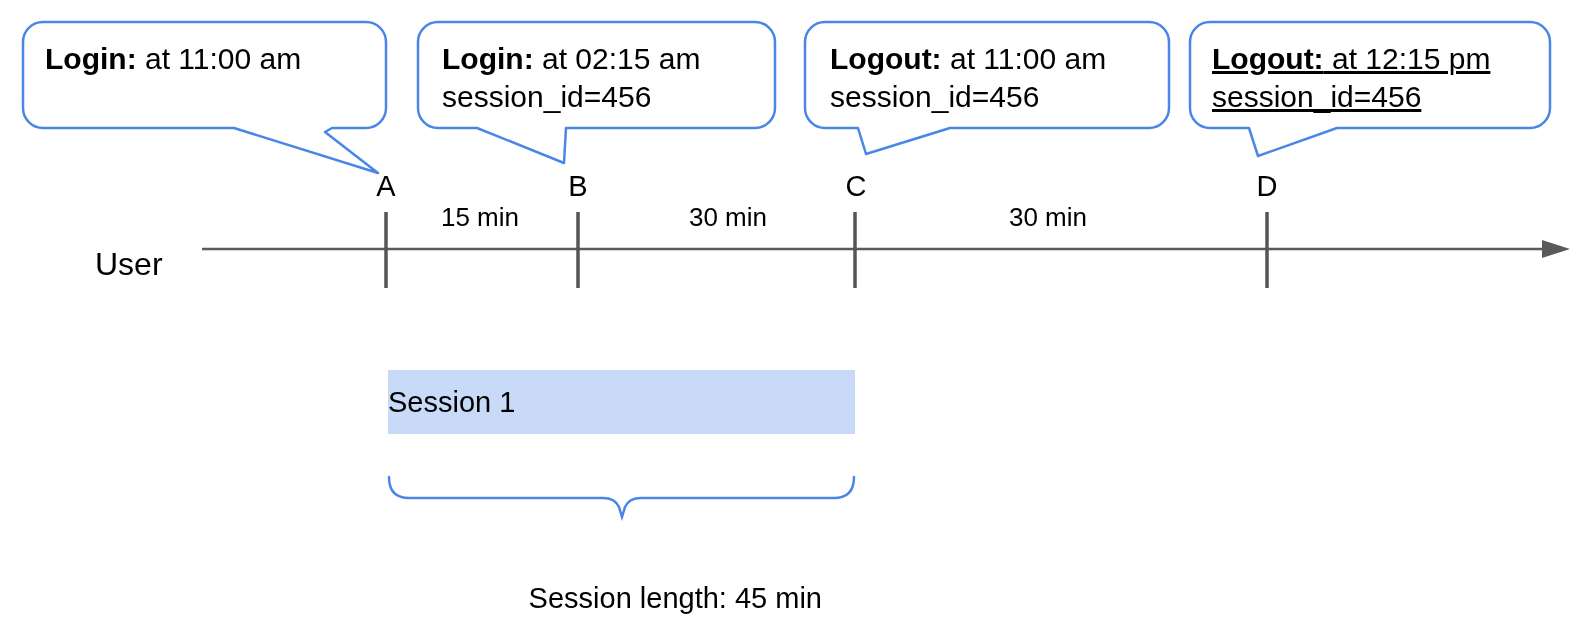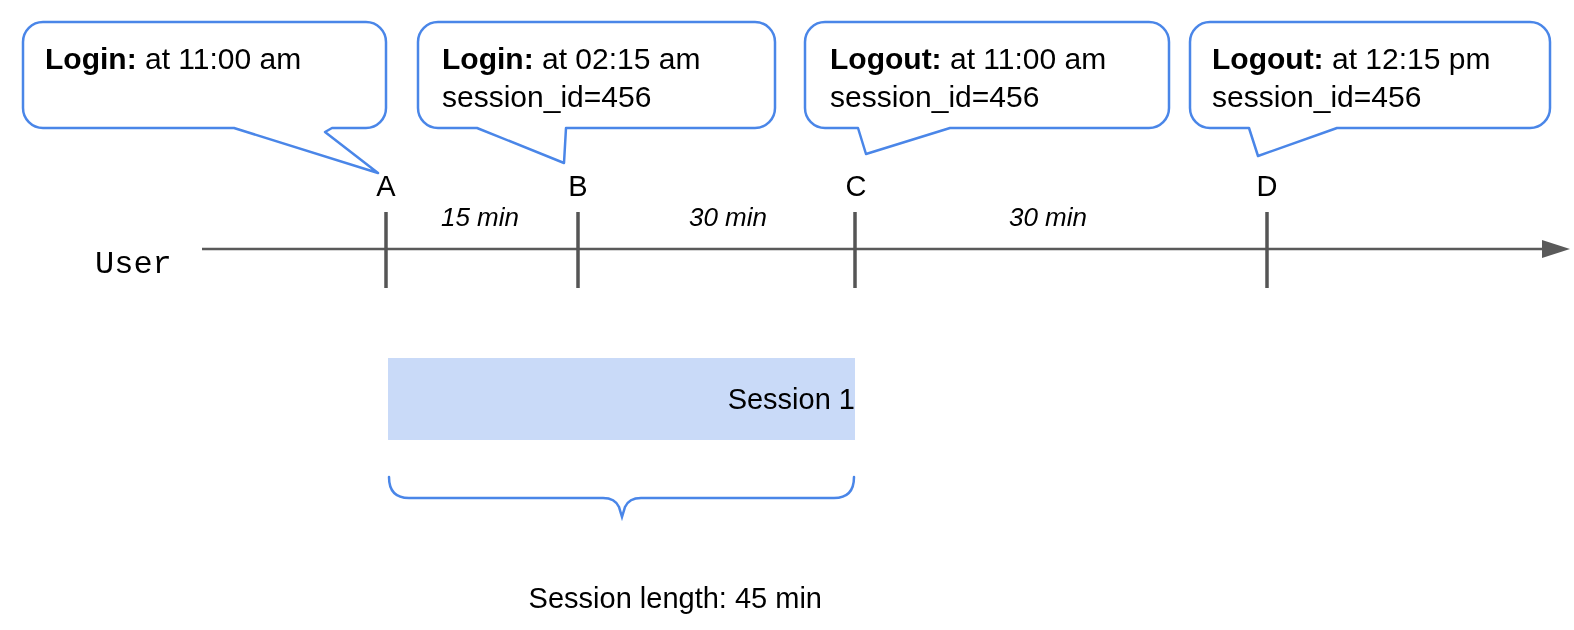--- a/index.html
+++ b/index.html
@@ -19,40 +19,40 @@
     position:absolute;
     font-size:30px;
     line-height:38px;
     color:#000;
     white-space:nowrap;
   }
   .bubble-text .evt-type{font-weight:bold;}
 
   
   .events-label{left:160px;top:174px;width:134px;text-align:center;font-size:28px;}
-  .user-label{left:95px;top:246px;font-size:32px;font-family:Liberation Mono, monospace;}
+  .user-label{left:95px;top:246px;font-size:32px;}
 
   
   .ev-letter{top:170px;width:60px;text-align:center;font-size:29px;}
   .ev-letter.a{left:356px;}
   .ev-letter.b{left:548px;}
   .ev-letter.c{left:826px;}
   .ev-letter.d{left:1237px;}
 
   
-  .interval{top:202px;width:120px;text-align:center;font-size:26px;font-style:italic;}
+  .interval{top:202px;width:120px;text-align:center;font-size:26px;}
   .interval.i0{left:420px;}
   .interval.i1{left:668px;}
   .interval.i2{left:988px;}
 
   
   .session-box{
-    left:388px;top:358px;width:467px;height:82px;
+    left:388px;top:370px;width:467px;height:64px;
     background:#c9daf8;
-    display:flex;align-items:center;justify-content:flex-end;
+    display:flex;align-items:center;justify-content:flex-start;
     font-size:29px;
   }
 
   
   .session-length{left:420px;top:582px;width:402px;text-align:right;font-size:29px;}
 </style>
 </head>
 <body>
 
 <div class="stage">
@@ -82,21 +82,21 @@
   <div class="bubble-text" style="left:442px;top:40px;">
     <span class="evt-type">Login:</span>
     <span>at 02:15 am</span>
     <div>session_id=456</div>
   </div>
   <div class="bubble-text" style="left:830px;top:40px;">
     <span class="evt-type">Logout:</span>
     <span>at 11:00 am</span>
     <div>session_id=456</div>
   </div>
-  <div class="bubble-text" style="left:1212px;top:40px;">
+  <div class="bubble-text" style="left:1212px;top:40px;text-decoration:underline;">
     <span class="evt-type">Logout:</span>
     <span>at 12:15 pm</span>
     <div>session_id=456</div>
   </div>
 
   <div class="abs user-label">User</div>
 
   <div class="abs ev-letter a">A</div>
   <div class="abs ev-letter b">B</div>
   <div class="abs ev-letter c">C</div>

